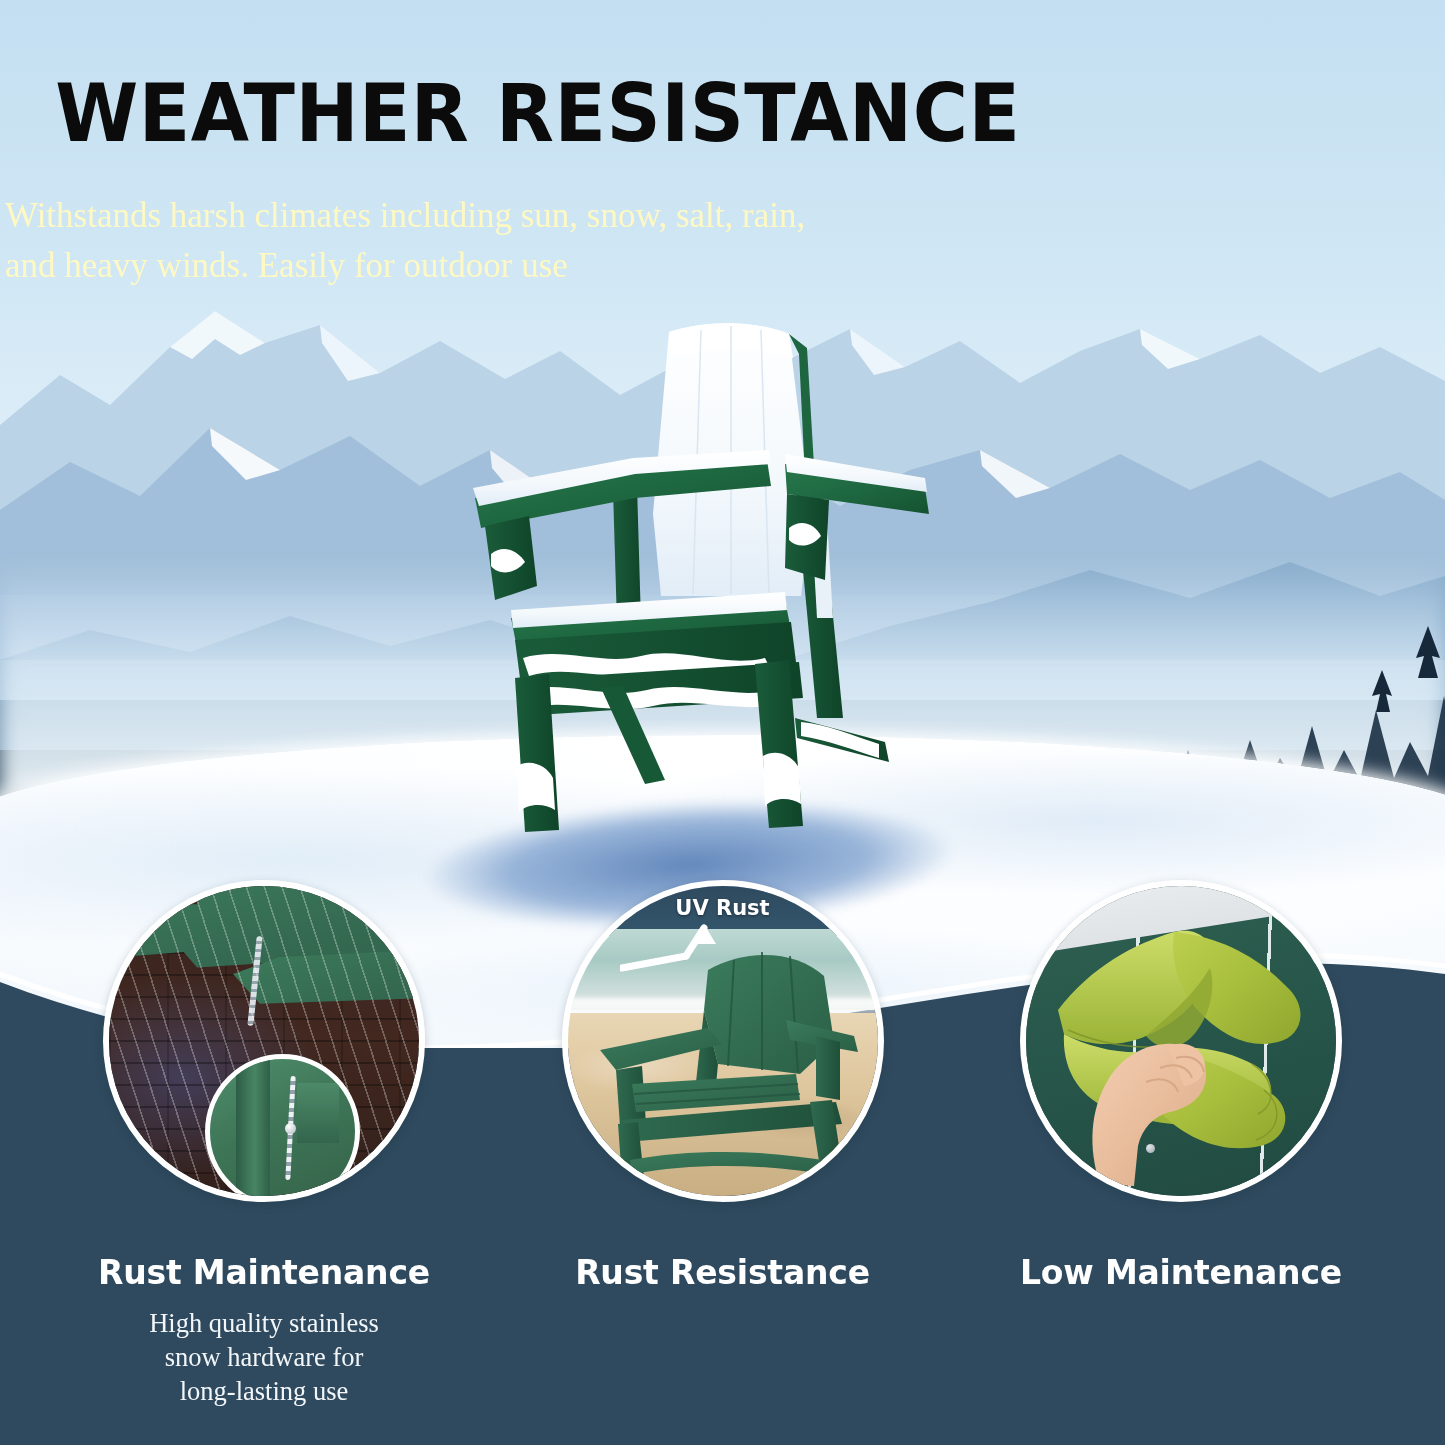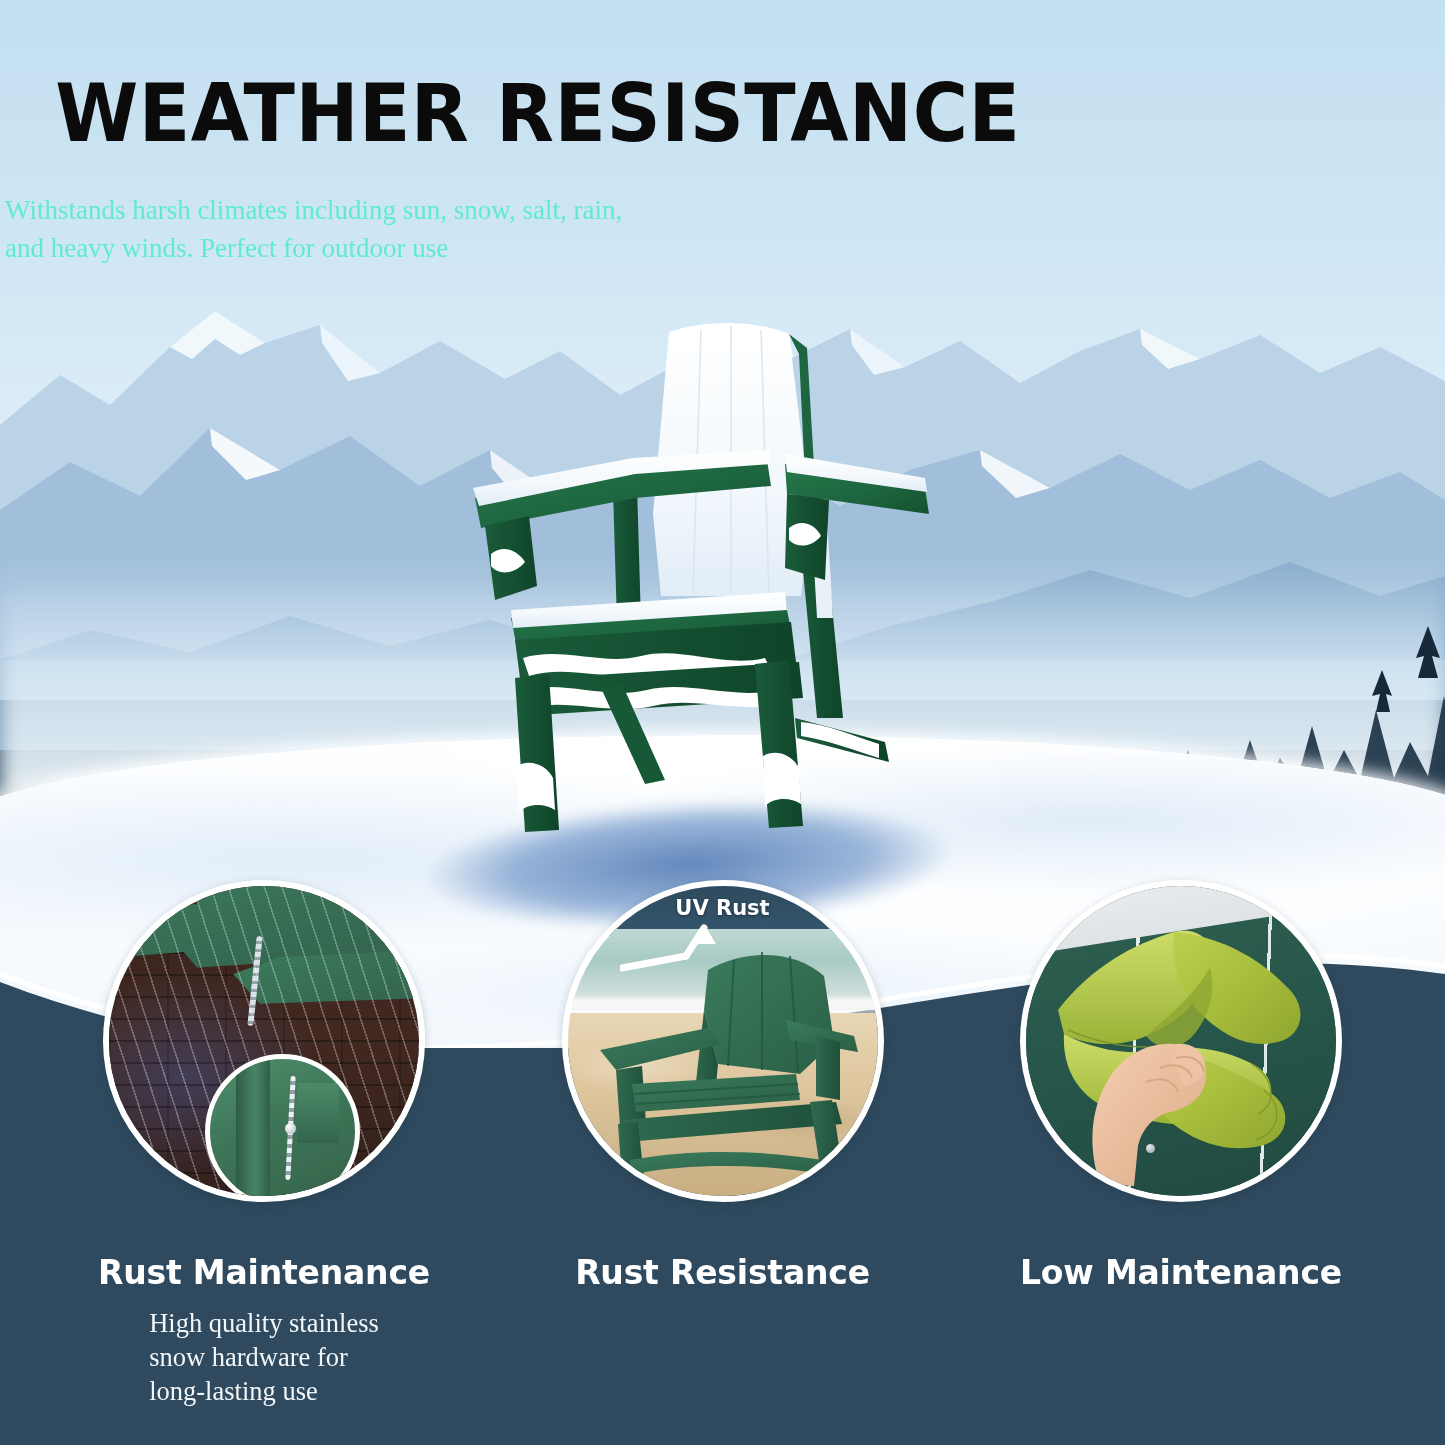--- a/index.html
+++ b/index.html
@@ -87,21 +87,21 @@
   }
   .circle > .inner { position:absolute; inset:0; }
 
   .card-title {
     margin-top:52px; font-size:33px; font-weight:700; color:#ffffff;
     letter-spacing:-.2px; text-align:center; line-height:1.15;
     font-family:"DejaVu Sans", sans-serif;
   }
   .card-body {
     margin-top:15px; font-size:26.5px; line-height:1.28; color:#f2f6f9;
-    text-align:left; font-family:"Liberation Serif", serif;
+    text-align:center; font-family:"Liberation Serif", serif;
   }
 
   
   .rust-bg {
     background:
       linear-gradient(180deg,#3a2420 0%,#42281f 48%,#33201c 100%);
   }
   .rust-brick {
     position:absolute; left:0; top:0; width:100%; height:100%;
     background:
@@ -204,21 +204,21 @@
   .hand svg { width:100%; height:100%; display:block; }
 
   
   .header { position:absolute; left:5px; top:0; width:1434px; }
   .title {
     margin-top:73px; font-size:81px; font-weight:700; color:#0b0b0b;
     letter-spacing:.5px; line-height:1; font-family:"DejaVu Sans", sans-serif;
     transform:scaleX(.93); transform-origin:center;
   }
   .subtitle {
-    margin-top:37px; font-size:27px; line-height:1.42; color:#5eead4;
+    margin-top:37px; font-size:35px; line-height:1.42; color:#fef9c3;
     font-family:"Liberation Serif", serif;
   }
 </style>
 </head>
 <body>
 
 <div id="stage">
 
   <div class="scene">
     <div class="sky"></div>
@@ -470,17 +470,17 @@
         </div>
       </div>
       <div class="card-title">Low Maintenance</div>
     </div>
   </div>
 
   <div class="header">
     <div class="title">WEATHER RESISTANCE</div>
     <div class="subtitle">
       <div>Withstands harsh climates including sun, snow, salt, rain,</div>
-      <div>and heavy winds. Perfect for outdoor use</div>
+      <div>and heavy winds. Easily for outdoor use</div>
     </div>
   </div>
 
 </div>
 
 </body></html>

